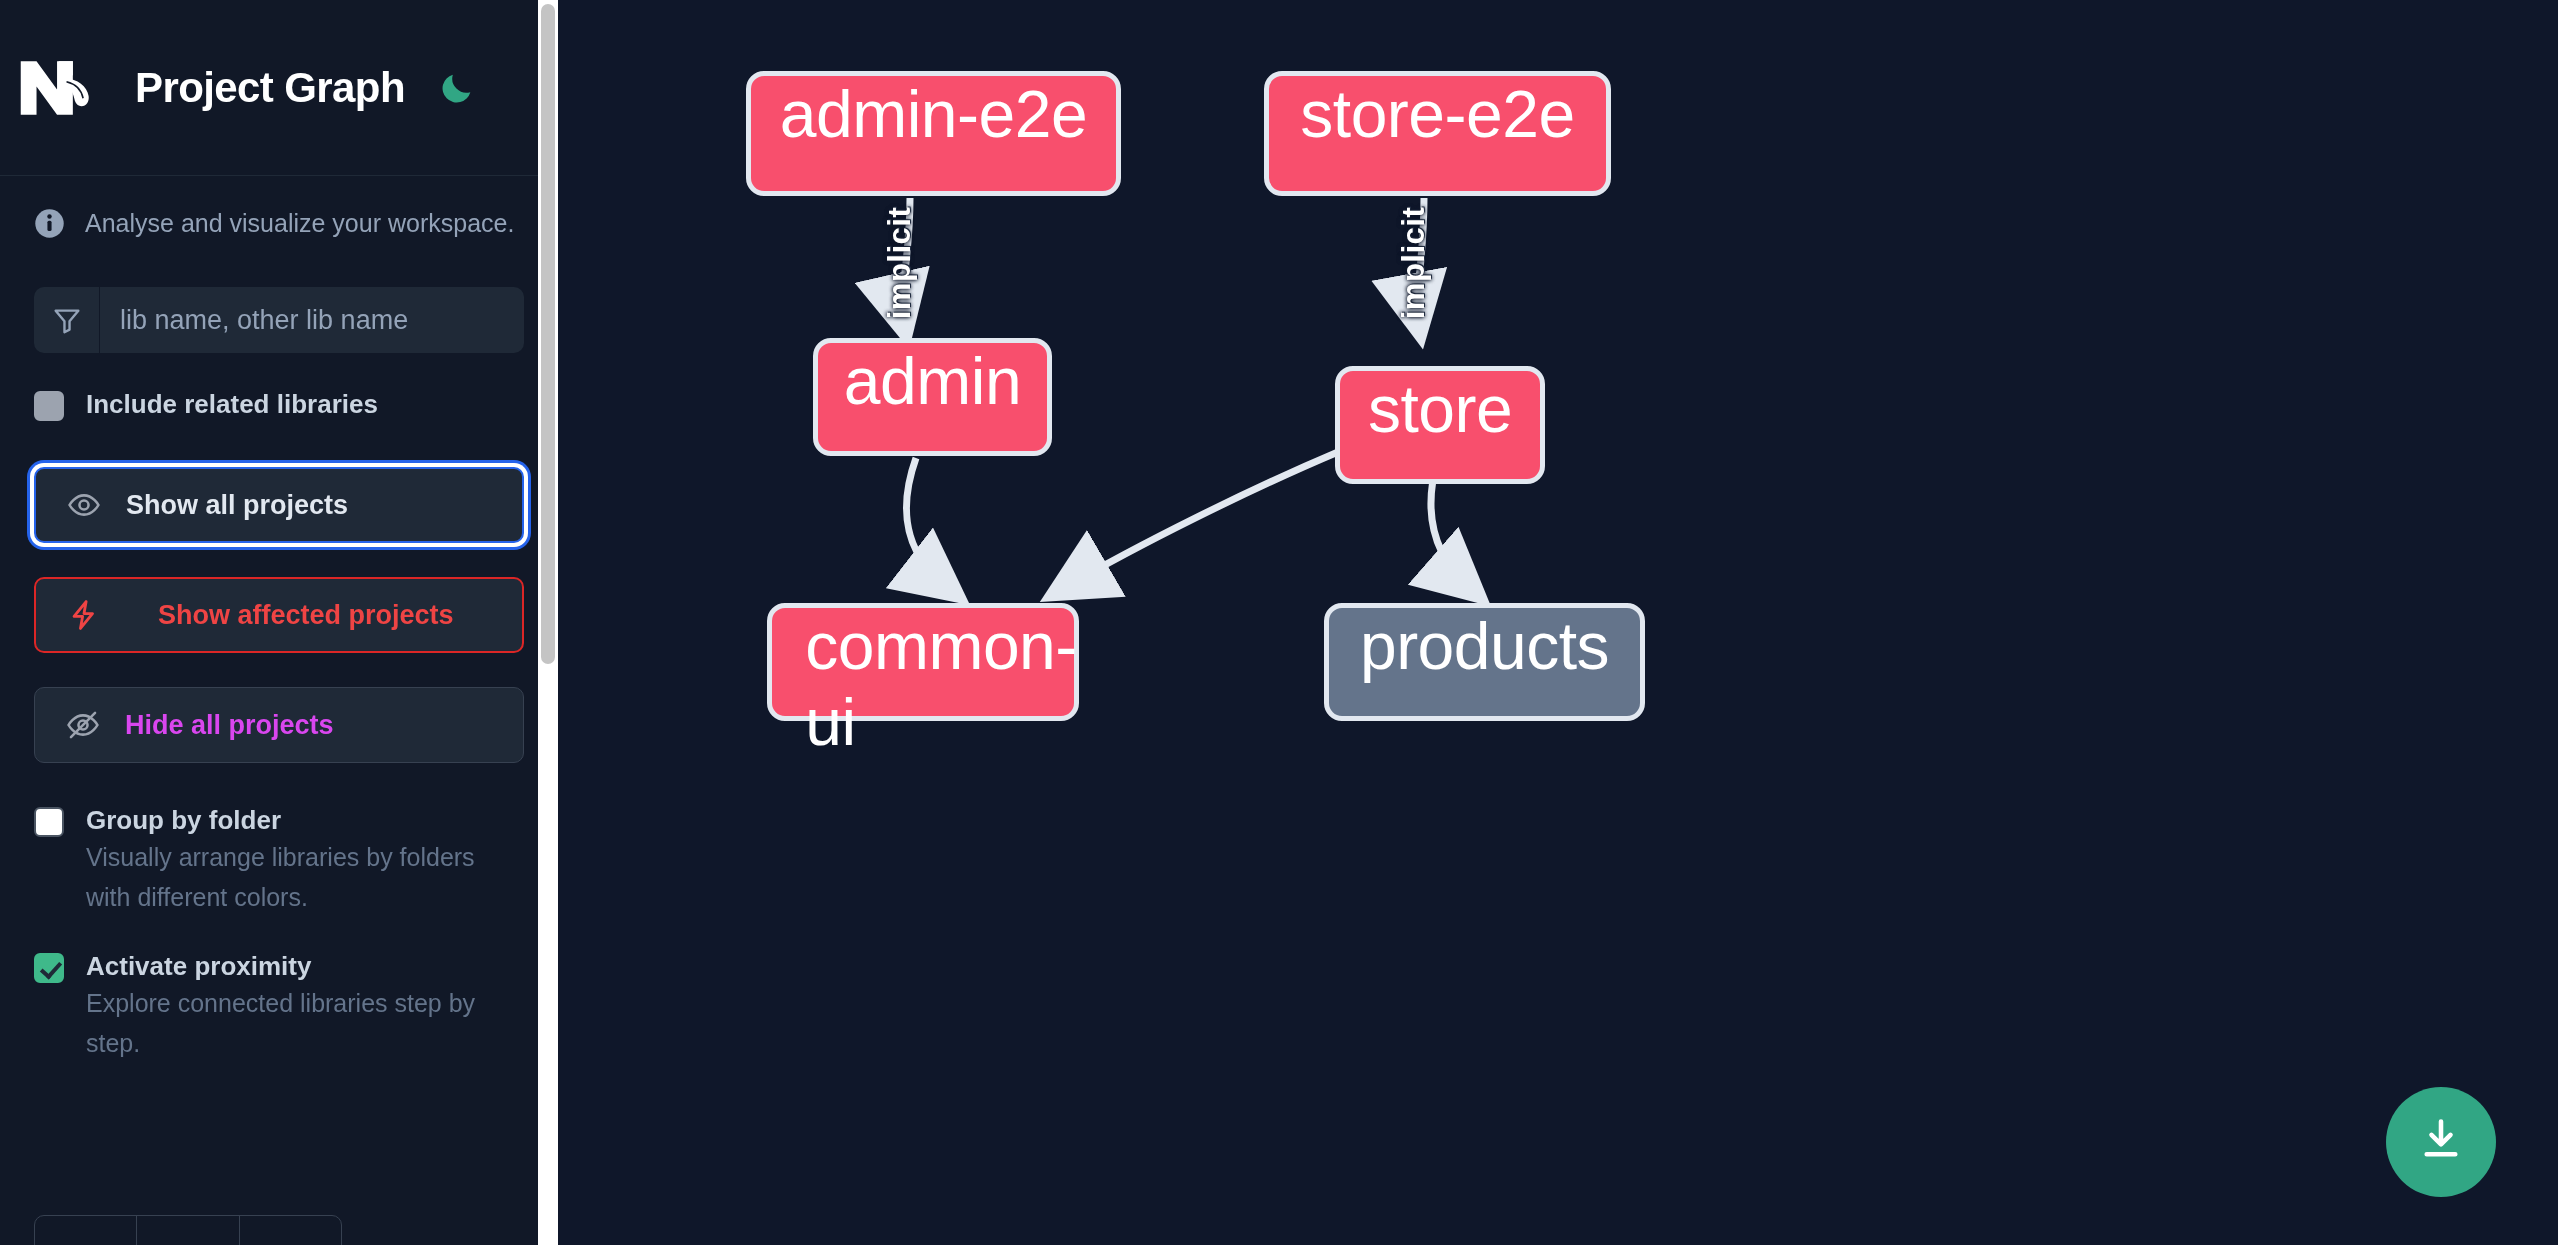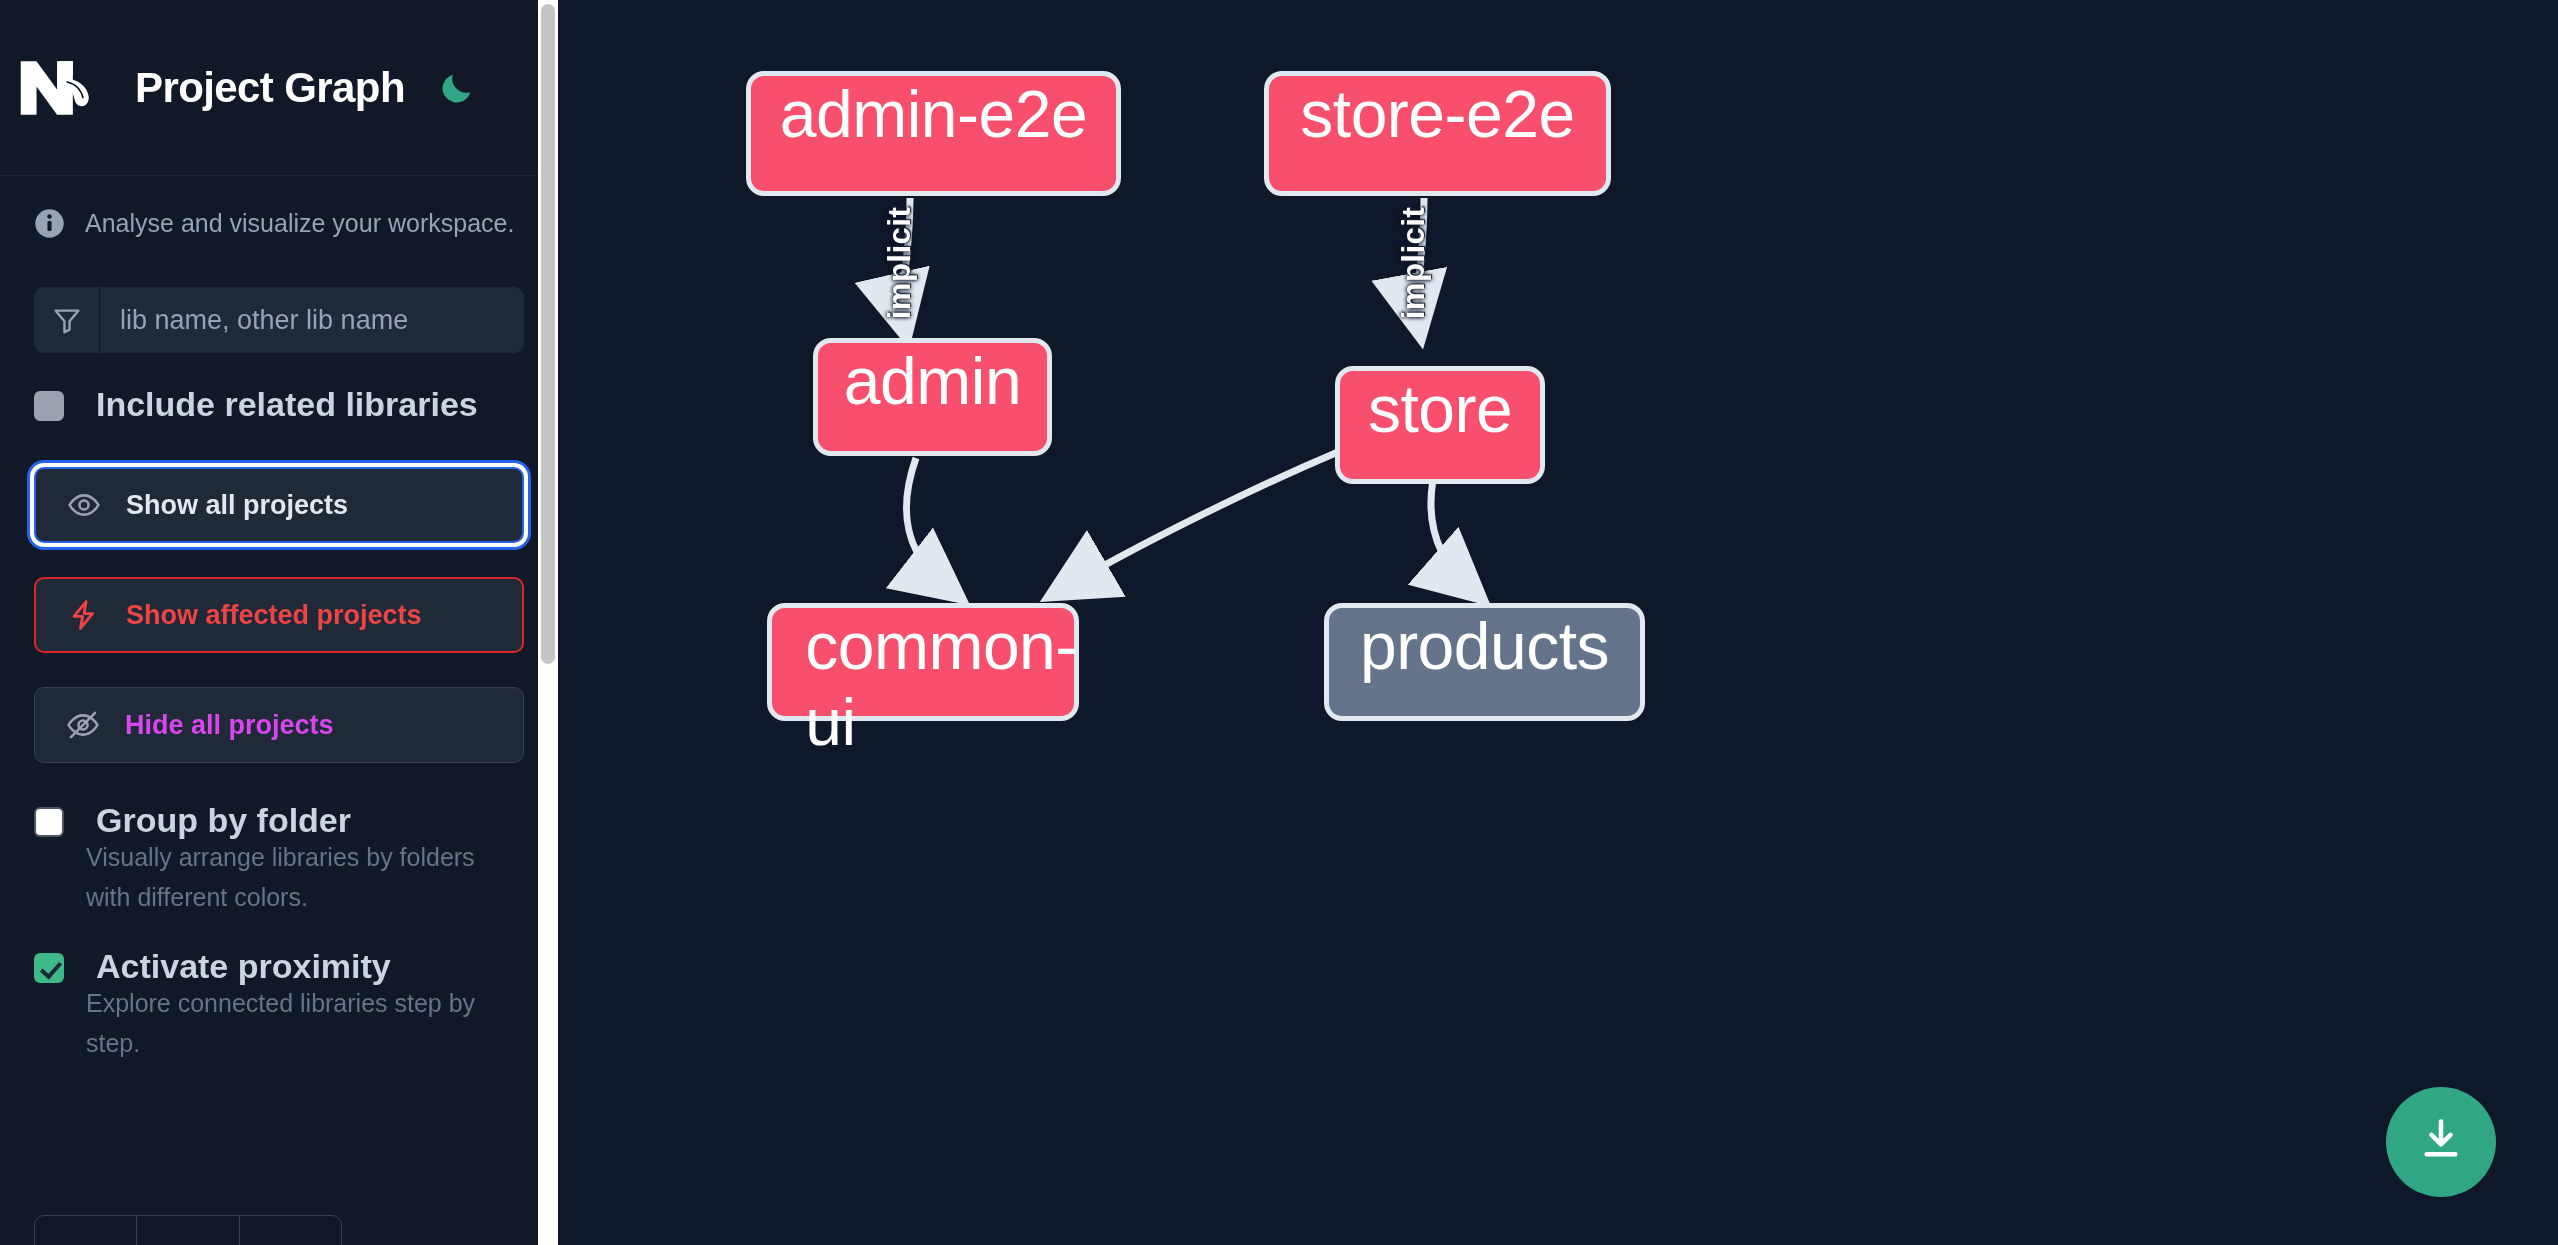--- a/index.html
+++ b/index.html
@@ -88,21 +88,21 @@
   .cb.off{background:#ffffff;border:2px solid #4b5563;}
   .cb.dim{background:#9ca3af;border:2px solid #9ca3af;}
   .cb.on{background:#3fb98a;border:2px solid #3fb98a;}
   .cb.on:after{
     content:"";position:absolute;
     left:9px;top:3px;width:8px;height:16px;
     border:solid #1f2937;border-width:0 4px 4px 0;
     transform:rotate(42deg);
   }
   .opt-text{min-width:0;}
-  .opt-title{color:#cbd5e1;font-size:34px;font-weight:700;line-height:34px;margin-left:10px;}
+  .opt-title{color:#cbd5e1;font-size:26px;font-weight:700;line-height:34px;}
   .opt-desc{color:#64748b;font-size:25px;line-height:40px;max-width:430px;}
 
   .btn{
     margin:0 34px;
     height:76px;
     border-radius:10px;
     display:flex;align-items:center;
     box-sizing:border-box;
     background:#1f2937;
     cursor:pointer;
@@ -111,20 +111,21 @@
   .btn .bl{font-size:27px;margin-left:20px;white-space:nowrap;}
   .btn-show-all{
     margin-top:46px;
     border:2px solid #2563eb;
     box-shadow:0 0 0 4px #ffffff, 0 0 0 7px #2563eb;
   }
   .btn-show-all .bl{color:#e2e8f0;font-weight:700;}
   .btn-affected{
     margin-top:34px;
     border:2px solid #dc2626;
+    gap:32px;
   }
   .btn-affected .bl{color:#ef4444;font-weight:700;}
   .btn-hide{
     margin-top:34px;
     border:1px solid #374151;
   }
   .btn-hide .bl{color:#d946ef;font-weight:700;text-align:right;}
 
   .sb-bottom-peek{
     position:absolute;left:34px;bottom:-6px;

